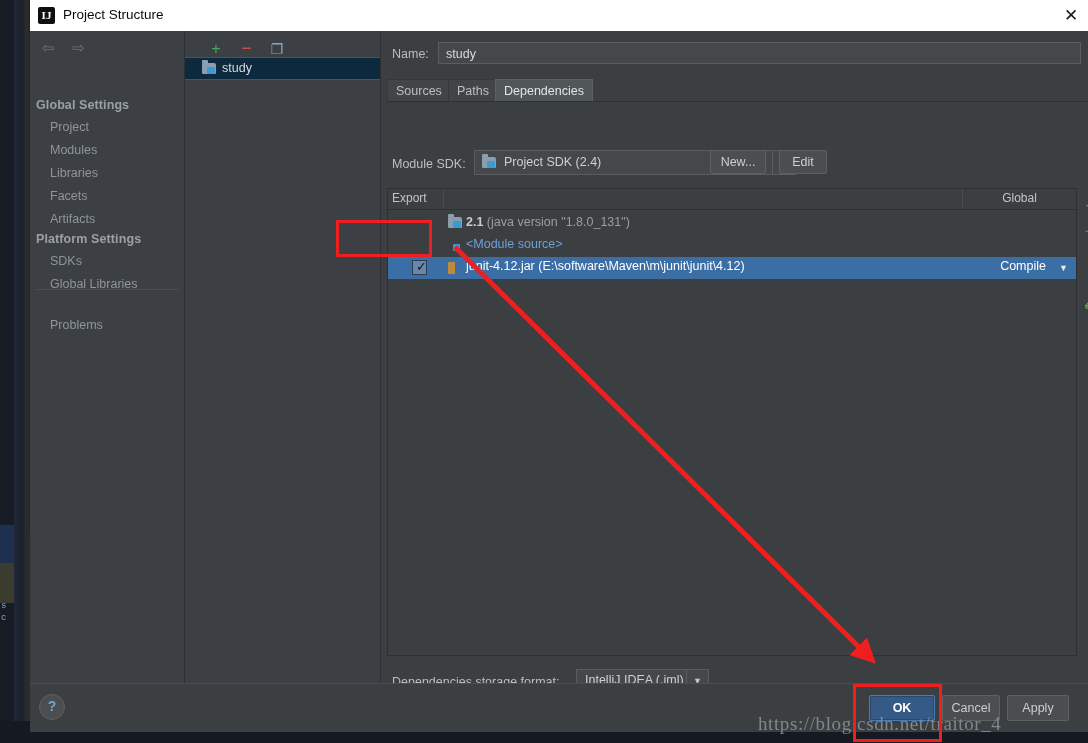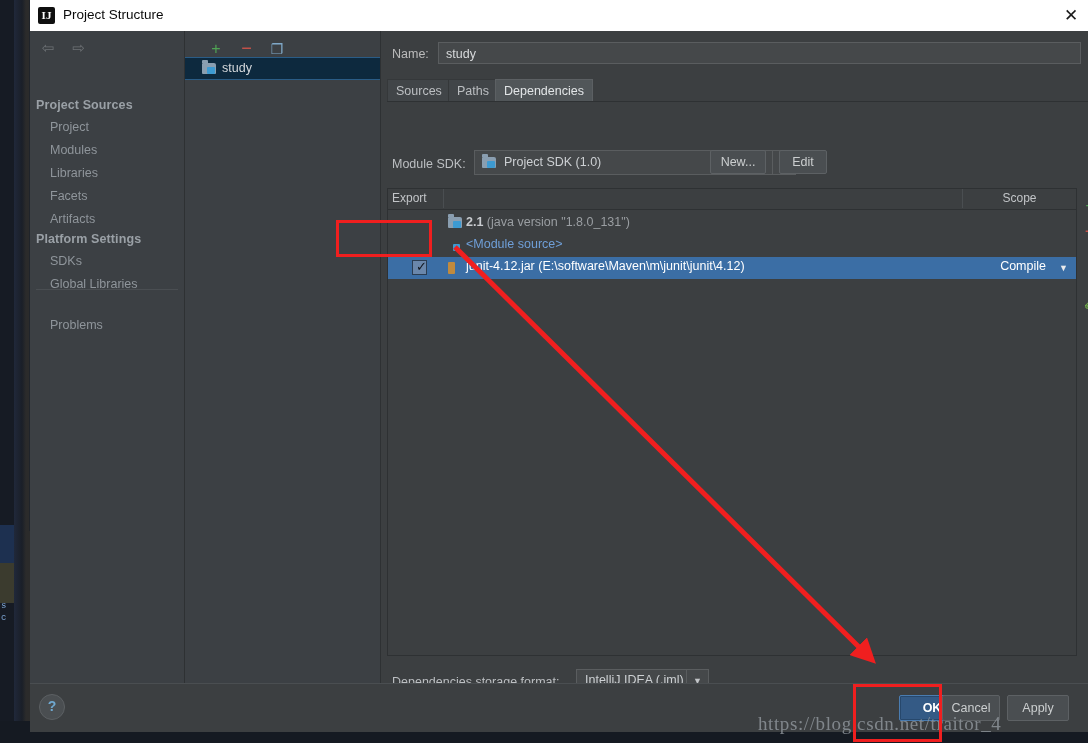--- a/index.html
+++ b/index.html
@@ -329,21 +329,20 @@
     background: #4a4e51; border: 1px solid #5d6164;
     color: #cbcecf; font-size: 12.5px;
     line-height: 24px; text-align: center;
     box-sizing: border-box; cursor: pointer; border-radius: 2px;
   }
   #btn-ok {
     left: 839px; width: 66px;
     background: #345a85; border: 1px solid #4a7cb0;
     color: #ffffff; font-weight: bold;
     box-shadow: inset 0 0 0 1px #27486c;
-    margin-left: 30px;
   }
   #btn-cancel { left: 912px; width: 58px; }
   #btn-apply  { left: 977px; width: 62px; }
 
   
   #watermark {
     position: absolute; left: 758px; top: 713px;
     color: #8d9399; font-size: 19px;
     font-family: "Liberation Serif", serif;
     letter-spacing: .6px; white-space: nowrap;
@@ -386,21 +385,21 @@
   </div>
 
   <div id="dbody">
 
     <div id="sidebar">
       <div id="navbtns">
         <span class="navarrow">⇦</span>
         <span class="navarrow">⇨</span>
       </div>
 
-      <div class="side-group" style="top:67px">Project Sources</div>
+      <div class="side-group" style="top:67px">Global Settings</div>
       <div class="side-item" style="top:89px">Project</div>
       <div class="side-item" style="top:112px">Modules</div>
       <div class="side-item" style="top:135px">Libraries</div>
       <div class="side-item" style="top:158px">Facets</div>
       <div class="side-item" style="top:181px">Artifacts</div>
 
       <div class="side-group" style="top:201px">Platform Settings</div>
       <div class="side-item" style="top:223px">SDKs</div>
       <div class="side-item" style="top:246px">Global Libraries</div>
 
@@ -427,31 +426,31 @@
 
       <div id="tabstrip">
         <div class="tab" style="left:0px">Sources</div>
         <div class="tab" style="left:61px">Paths</div>
         <div class="tab active" style="left:108px">Dependencies</div>
       </div>
 
       <div id="sdk-label">Module SDK:</div>
       <div id="sdk-combo">
         <span id="sdk-combo-ico" class="folder-ico java"></span>
-        <span id="sdk-combo-text">Project SDK (1.0)</span>
+        <span id="sdk-combo-text">Project SDK (2.4)</span>
         <span id="sdk-combo-arrow">▼</span>
       </div>
       <div class="btn" id="btn-new">New...</div>
       <div class="btn" id="btn-edit">Edit</div>
 
       <div id="table-wrap">
         <div id="thead">
           <div id="th-export">Export</div>
           <div id="th-mid"></div>
-          <div id="th-scope">Scope</div>
+          <div id="th-scope">Global</div>
         </div>
 
         <div class="trow" style="top:24px">
           <span class="row-ico folder-ico java" style="top:4px"></span>
           <span class="row-text" style="color:#c9ccd0"><b>2.1</b><span class="dim"> (java version "1.8.0_131")</span></span>
         </div>
 
         <div class="trow" style="top:46px">
           <span class="row-ico msrc-ico"></span>
           <span class="row-text" style="color:#6f9fd8">&lt;Module source&gt;</span>

